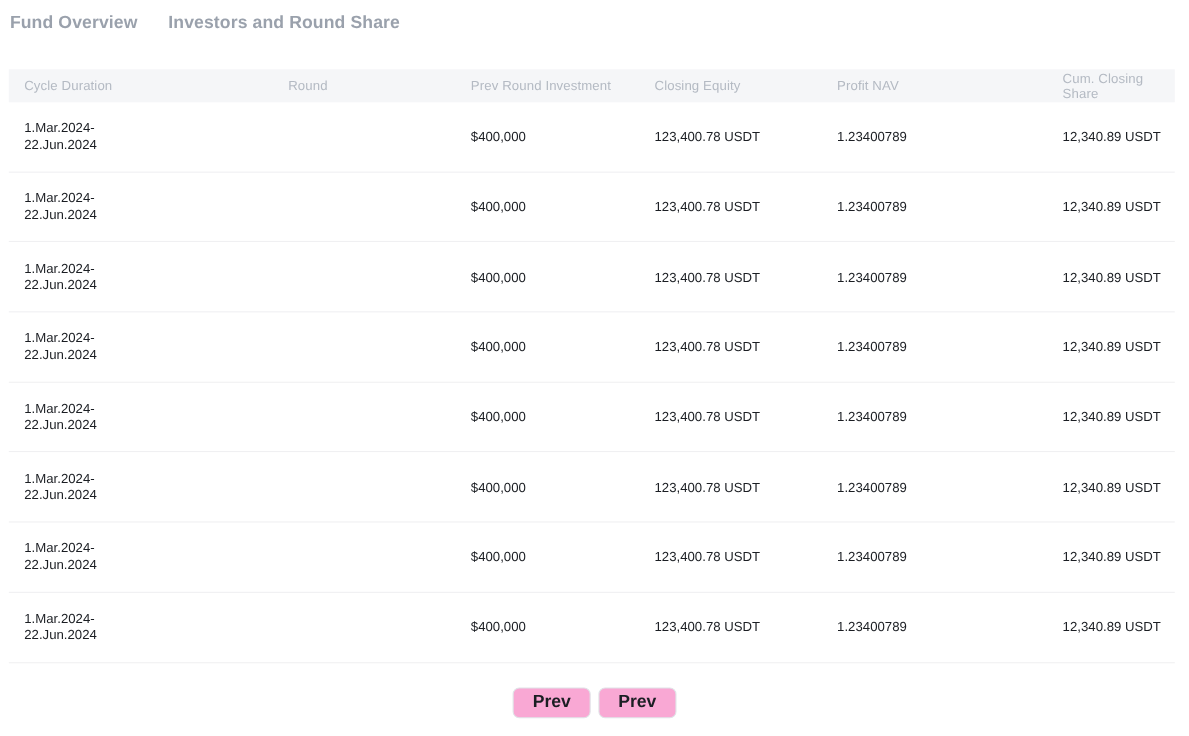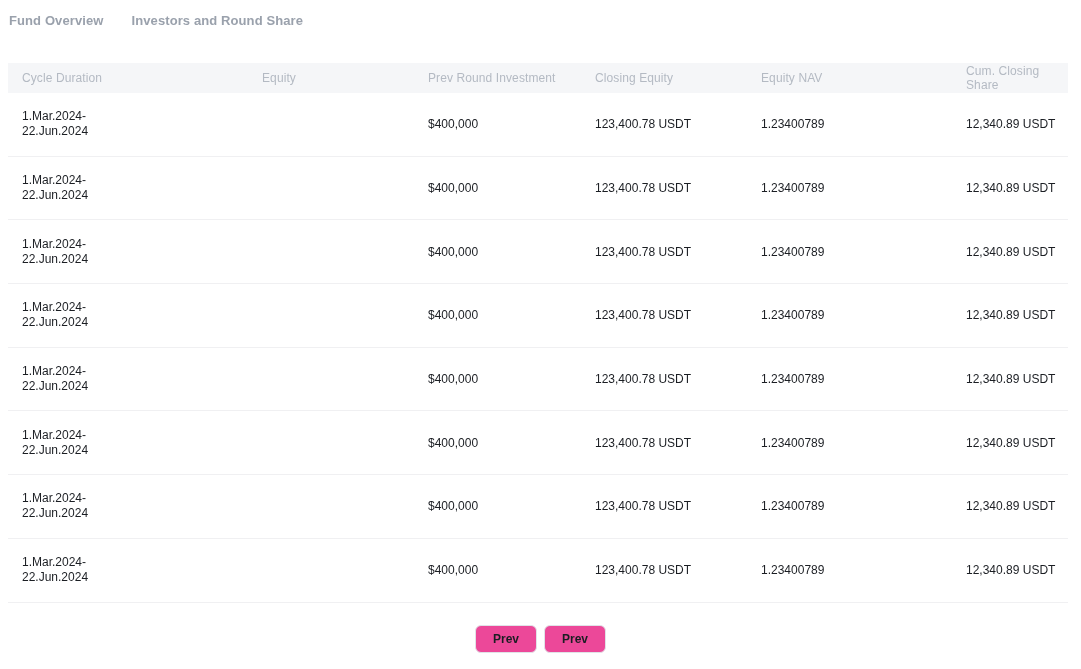--- a/index.html
+++ b/index.html
@@ -21,21 +21,21 @@
 
   
   .tab-bar {
     display: flex;
     align-items: flex-start;
     gap: 26px;
     padding-left: 8px;
     padding-top: 0;
   }
   .tab {
-    font-size: 13px;
+    font-size: 16px;
     font-weight: 700;
     color: var(--text-muted);
     padding: 12px 1px 12px 1px;
     border-bottom: 3px solid transparent;
     cursor: pointer;
     letter-spacing: 0.1px;
     line-height: 18px;
   }
   .tab.active {
     color: #17191c;
@@ -72,45 +72,45 @@
   
   .pagination {
     margin-top: 22px;
     display: flex;
     justify-content: center;
     gap: 7px;
   }
   .page-btn {
     height: 28px;
     padding: 0 17px;
-    background: #ec4899;
+    background: #f9a8d4;
     border: 1px solid var(--btn-border);
     border-radius: 6px;
     font-family: "Liberation Sans", sans-serif;
-    font-size: 12px;
+    font-size: 16px;
     font-weight: 700;
     color: var(--text-dark);
     cursor: pointer;
   }
 </style>
 </head>
 <body>
 
 <nav class="tab-bar">
   <div class="tab">Fund Overview</div>
   <div class="tab">Investors and Round Share</div>
 </nav>
 
 <div class="table-wrap">
   <div class="grid-row thead">
     <div class="th">Cycle Duration</div>
-    <div class="th">Equity</div>
+    <div class="th">Round</div>
     <div class="th">Prev Round Investment</div>
     <div class="th">Closing Equity</div>
-    <div class="th">Equity NAV</div>
+    <div class="th">Profit NAV</div>
     <div class="th">Cum. Closing Share</div>
   </div>
   <div class="tbody">
   <div class="grid-row tr">
     <div class="td td-duration">
       <div>1.Mar.2024-</div>
       <div>22.Jun.2024</div>
     </div>
     <div class="td"></div>
     <div class="td">$400,000</div>

